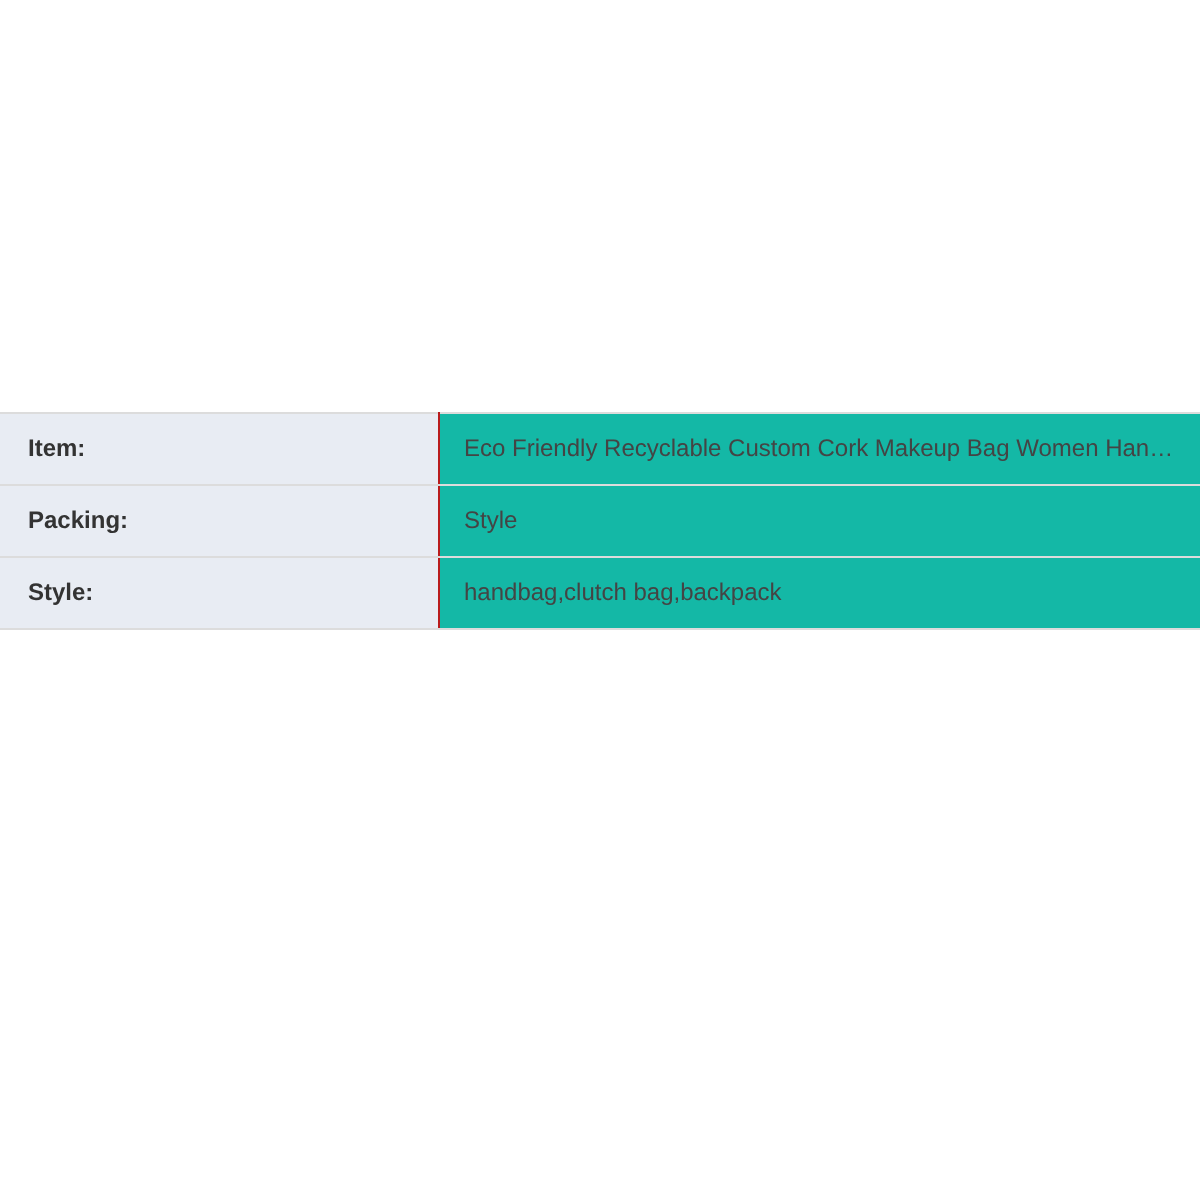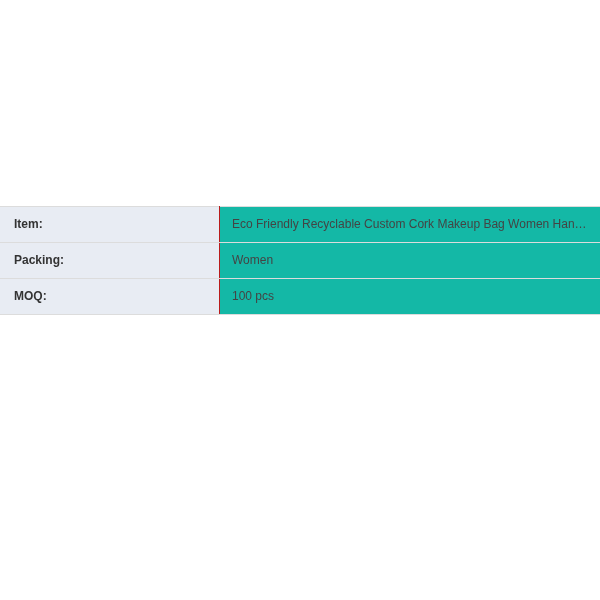--- a/index.html
+++ b/index.html
@@ -67,23 +67,23 @@
 
   <div class="spec-table-wrap">
     <table class="spec-table">
       <tbody>
         <tr>
           <th class="label-cell">Item:</th>
           <td class="value-cell">Eco Friendly Recyclable Custom Cork Makeup Bag Women Handbag</td>
         </tr>
         <tr>
           <th class="label-cell">Packing:</th>
-          <td class="value-cell">Women</td>
+          <td class="value-cell">Style</td>
         </tr>
         <tr>
-          <th class="label-cell">MOQ:</th>
-          <td class="value-cell">100 pcs</td>
+          <th class="label-cell">Style:</th>
+          <td class="value-cell">handbag,clutch bag,backpack</td>
         </tr>
       </tbody>
     </table>
   </div>
 
 </div>
 
 </body></html>

